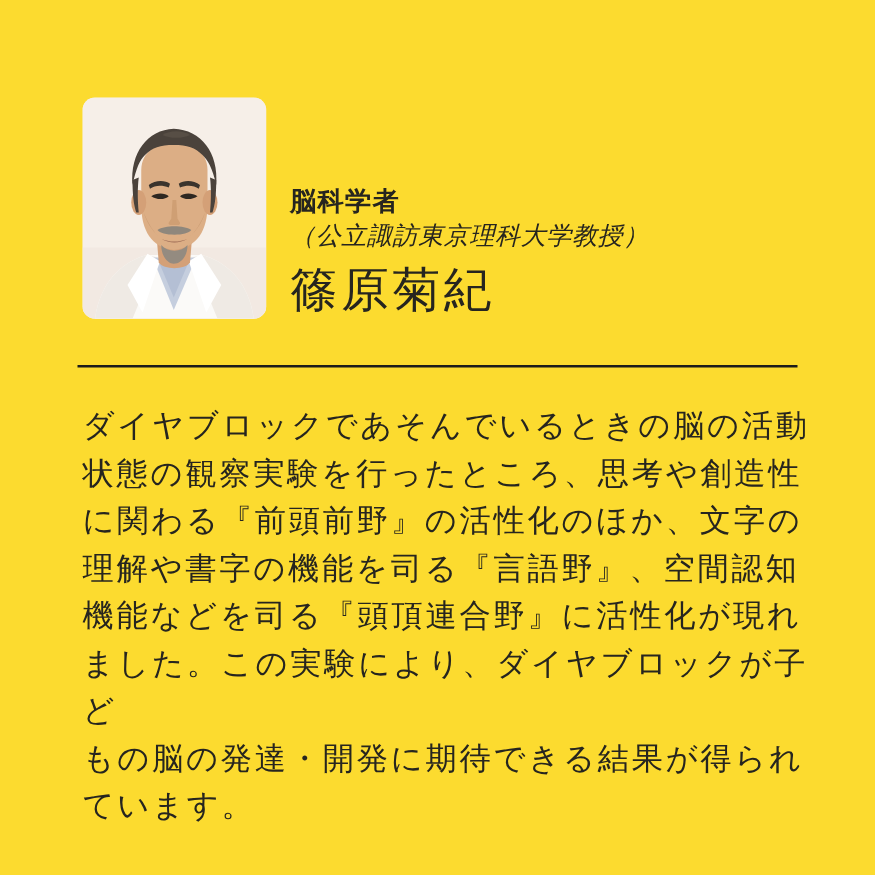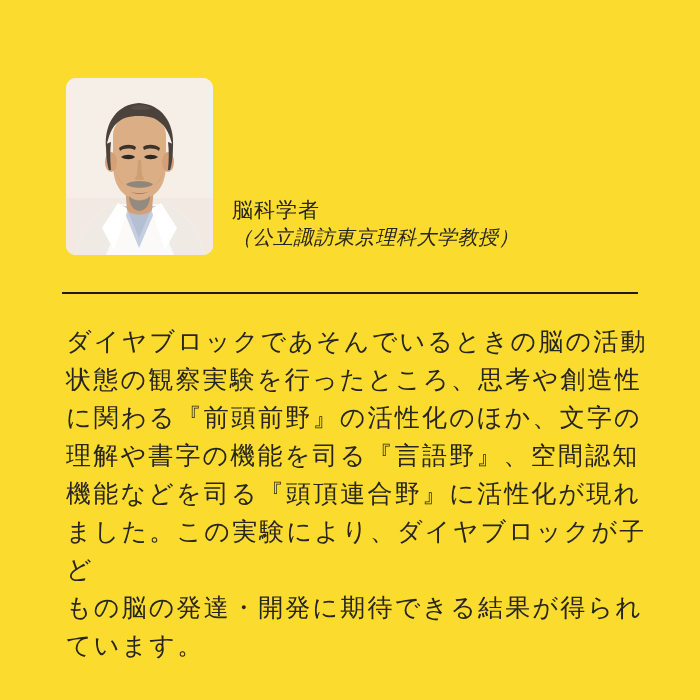--- a/index.html
+++ b/index.html
@@ -36,22 +36,21 @@
   }
   .profile {
     position: absolute;
     left: 232px;
     top: 148px;
   }
   .role {
     font-size: 21px;
     line-height: 27px;
     letter-spacing: 1px;
-    font-weight: 400;
-    margin-top: 48px;
+    font-weight: 700;
   }
   .affiliation {
     font-size: 20px;
     line-height: 28px;
     letter-spacing: 0.5px;
     font-weight: 500;
     font-style: italic;
   }
   .name {
     margin-top: 7px;
@@ -129,20 +128,21 @@
       <path d="M63,118 C68,124 79,124 84,118 C84,128 78,133 73,133 C69,133 63,128 63,118 Z" fill="#948b80"></path>
 
       <path d="M49,92 C52,100 57,108 62,112 C55,106 51,99 49,92 Z" fill="#c99a70"></path>
       <path d="M98,92 C95,100 90,108 85,112 C92,106 96,99 98,92 Z" fill="#c99a70"></path>
     </svg>
   </div>
 
   <div class="profile">
     <div class="role">脳科学者</div>
     <div class="affiliation">（公立諏訪東京理科大学教授）</div>
+    <div class="name">篠原菊紀</div>
   </div>
 
   <div class="divider"></div>
 
   <div class="testimonial">ダイヤブロックであそんでいるときの脳の活動
 状態の観察実験を行ったところ、思考や創造性
 に関わる『前頭前野』の活性化のほか、文字の
 理解や書字の機能を司る『言語野』、空間認知
 機能などを司る『頭頂連合野』に活性化が現れ
 ました。この実験により、ダイヤブロックが子ど

